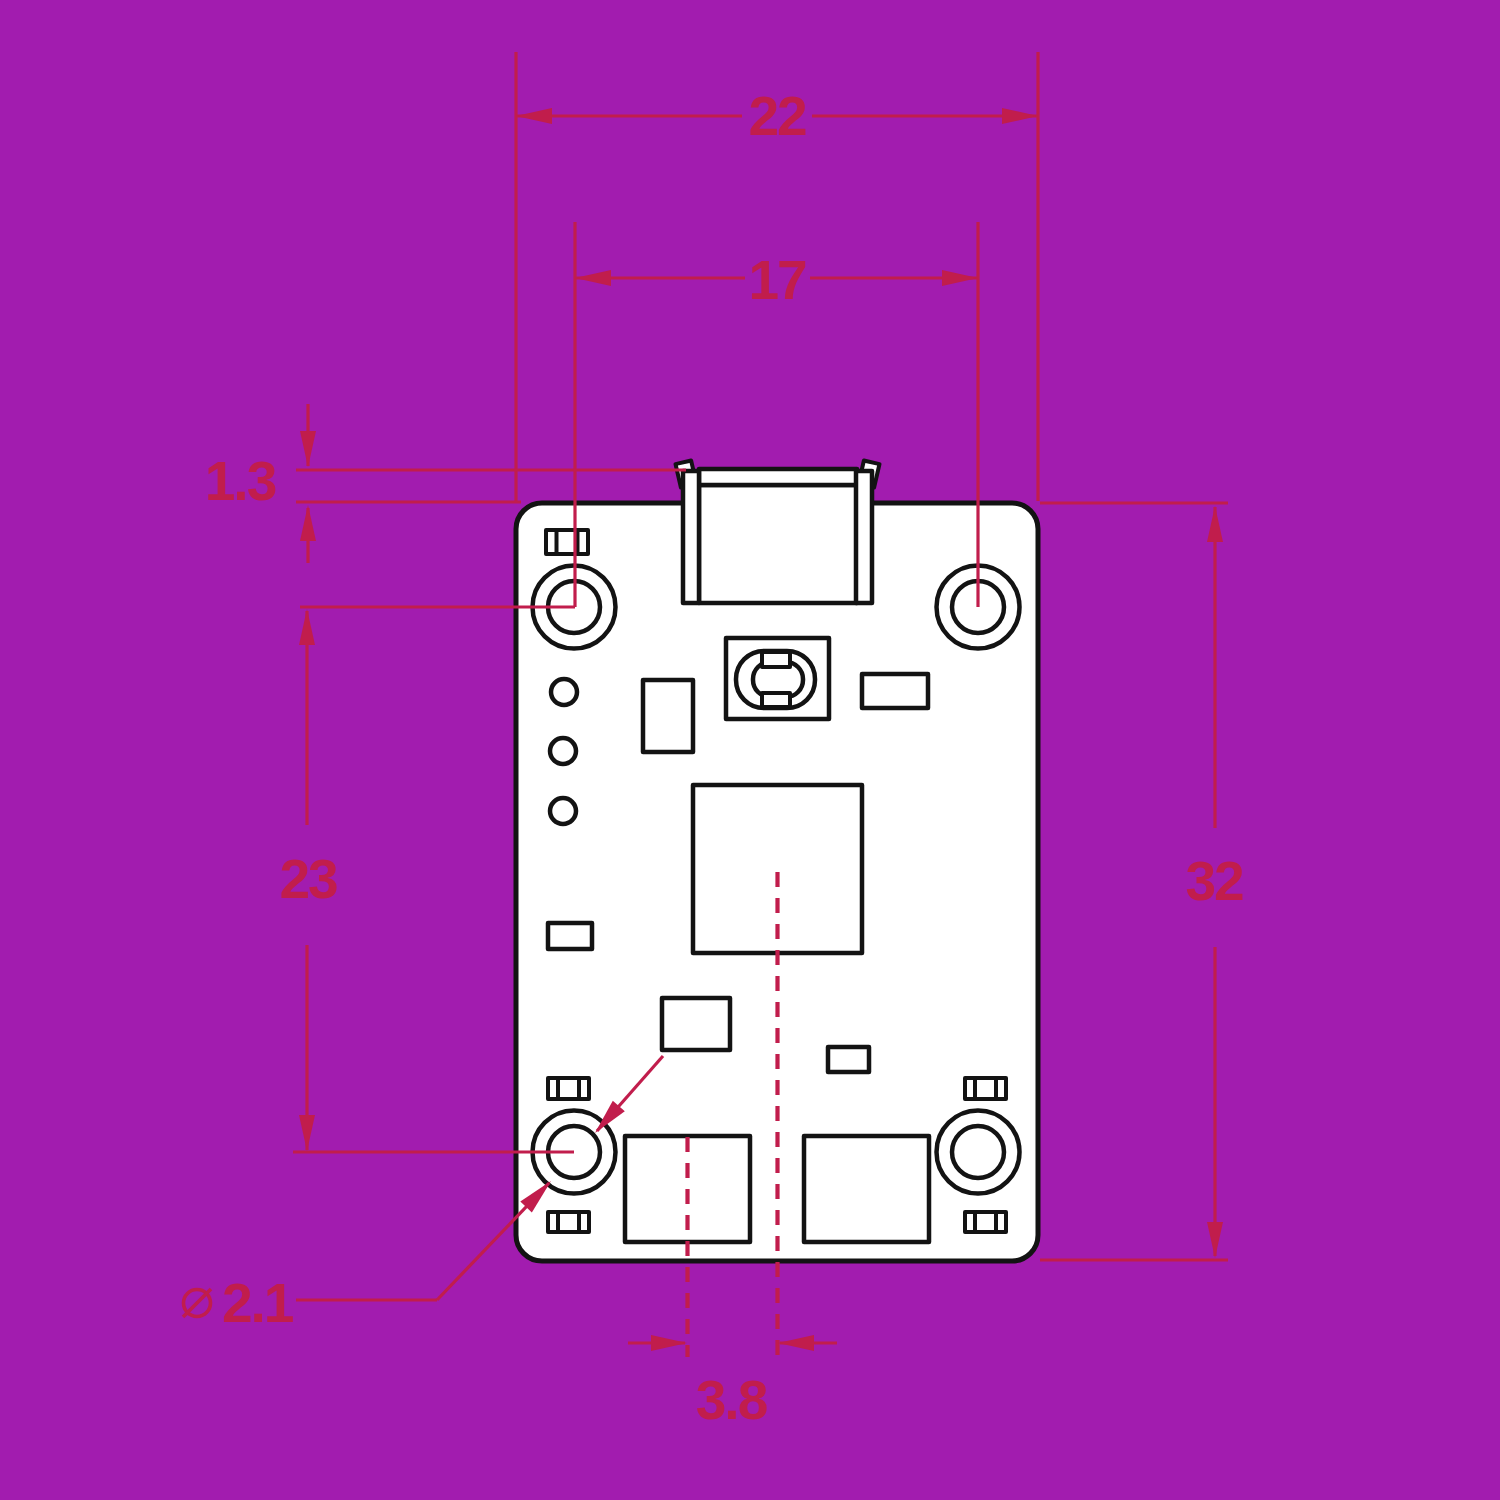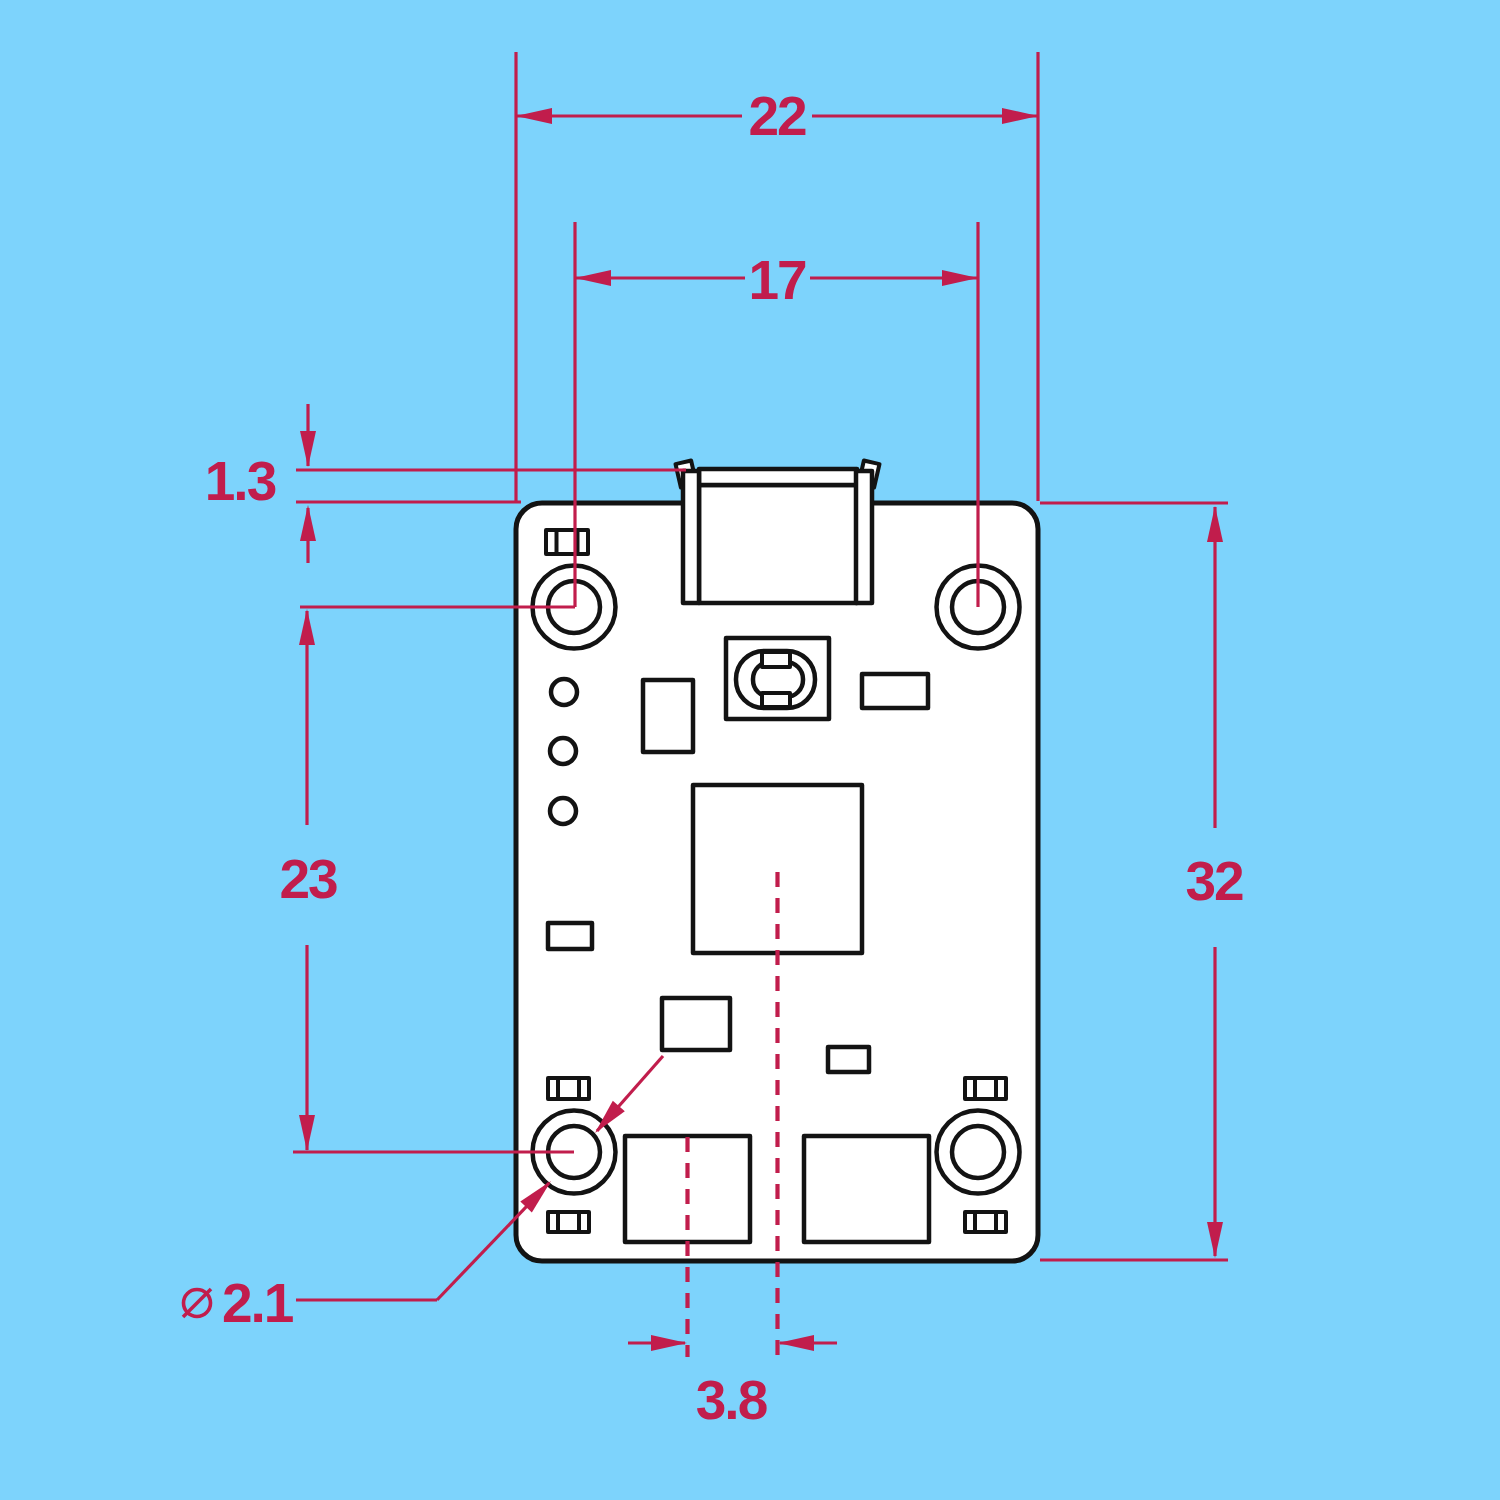--- a/index.html
+++ b/index.html
@@ -1,19 +1,19 @@
 <!DOCTYPE html>
 <html><head>
 <meta charset="utf-8">
 <style>
   html,body { margin:0; padding:0; background:#ffffff; }
   .canvas {
     position:relative;
     width:1500px; height:1500px;
-    background:#7dd3fc;
+    background:#a21caf;
     font-family:"Liberation Sans", sans-serif;
   }
   svg { display:block; }
   .dim-label {
     font-family:"Liberation Sans","DejaVu Sans",sans-serif;
     font-weight:700;
     font-size:55px;
     letter-spacing:-2px;
     fill:#c11d4c;
     stroke:none;

